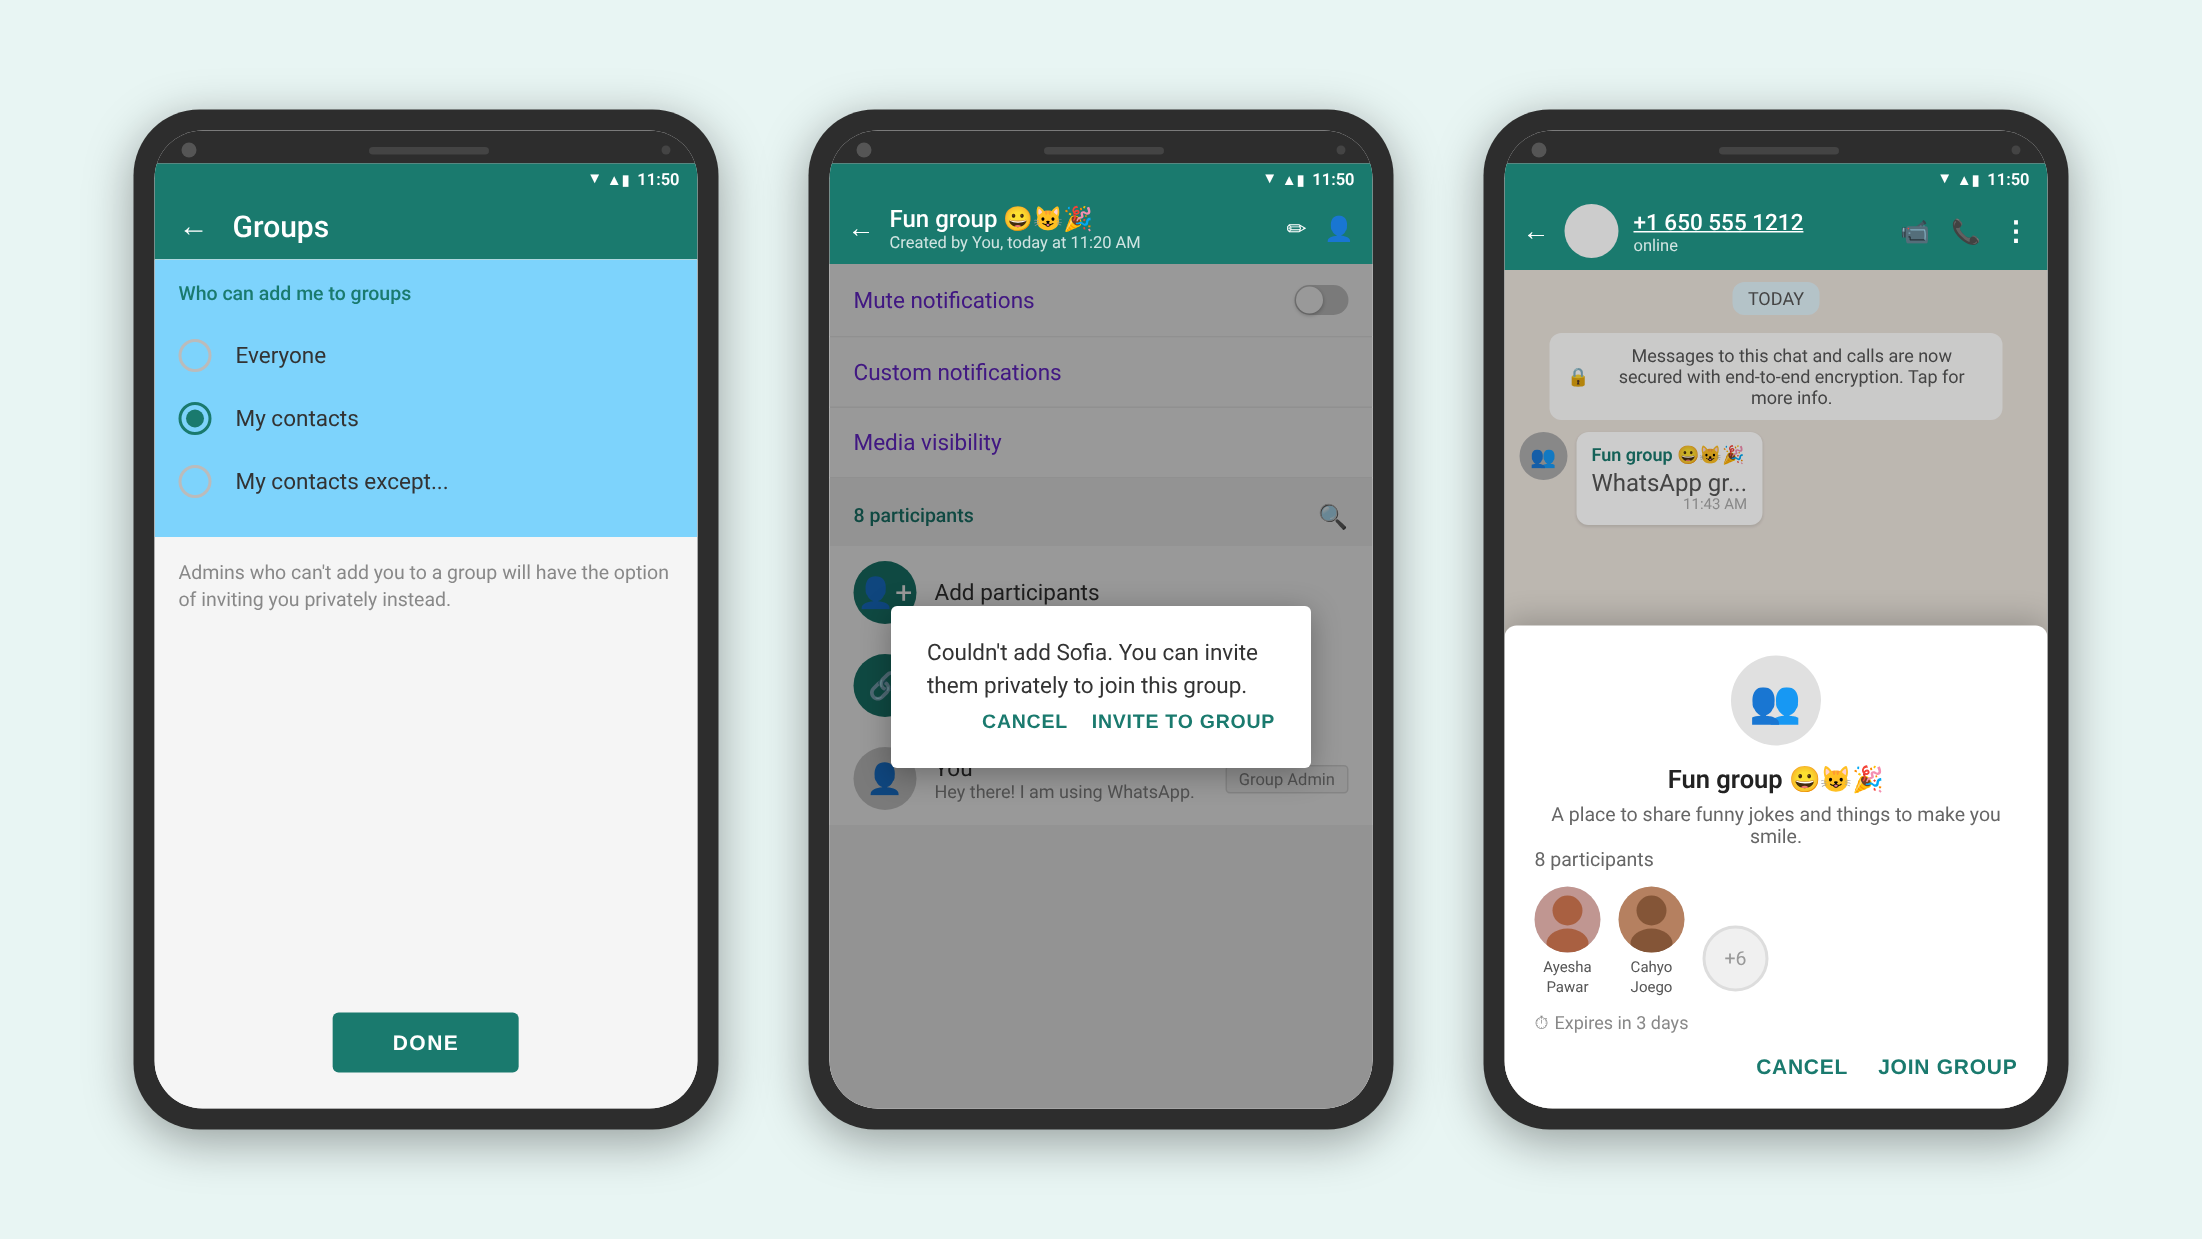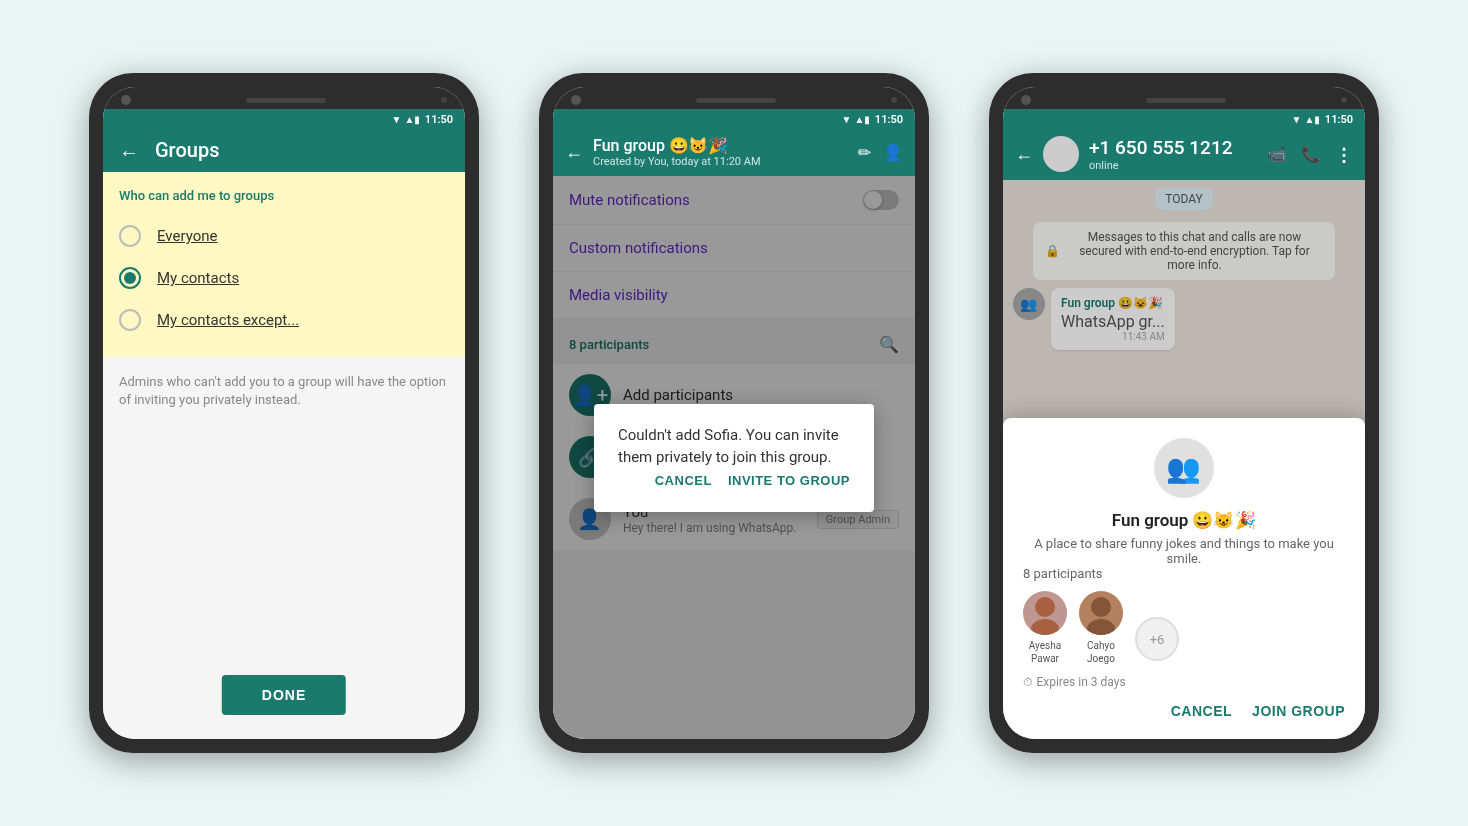--- a/index.html
+++ b/index.html
@@ -52,21 +52,21 @@
       color: white;
       font-size: 20px;
       cursor: pointer;
     }
     .header-title {
       color: white;
       font-size: 20px;
       font-weight: 500;
     }
     .settings-section {
-      background: #fef9c3;
+      background: #7dd3fc;
       padding: 16px;
     }
     .section-label {
       color: #1a7a6e;
       font-size: 13px;
       font-weight: 500;
       margin-bottom: 12px;
     }
     .radio-option {
       display: flex;
@@ -90,21 +90,20 @@
     .radio-circle.selected::after {
       content: '';
       width: 12px;
       height: 12px;
       border-radius: 50%;
       background: #1a7a6e;
     }
     .radio-label {
       font-size: 15px;
       color: #333;
-      text-decoration: underline;
     }
     .settings-note {
       padding: 16px;
       color: #888;
       font-size: 13px;
       line-height: 1.4;
     }
     .done-btn {
       background: #1a7a6e;
       color: white;
@@ -298,22 +297,23 @@
       height: 36px;
       border-radius: 50%;
       background: #ccc;
       flex-shrink: 0;
     }
     .contact-info {
       flex: 1;
     }
     .contact-name {
       color: white;
-      font-size: 19px;
+      font-size: 15px;
       font-weight: 500;
+      text-decoration: underline;
     }
     .contact-status {
       color: rgba(255,255,255,0.8);
       font-size: 11px;
     }
     .phone3-chat {
       flex: 1;
       background: #ece5dd;
       position: relative;
       overflow: hidden;

